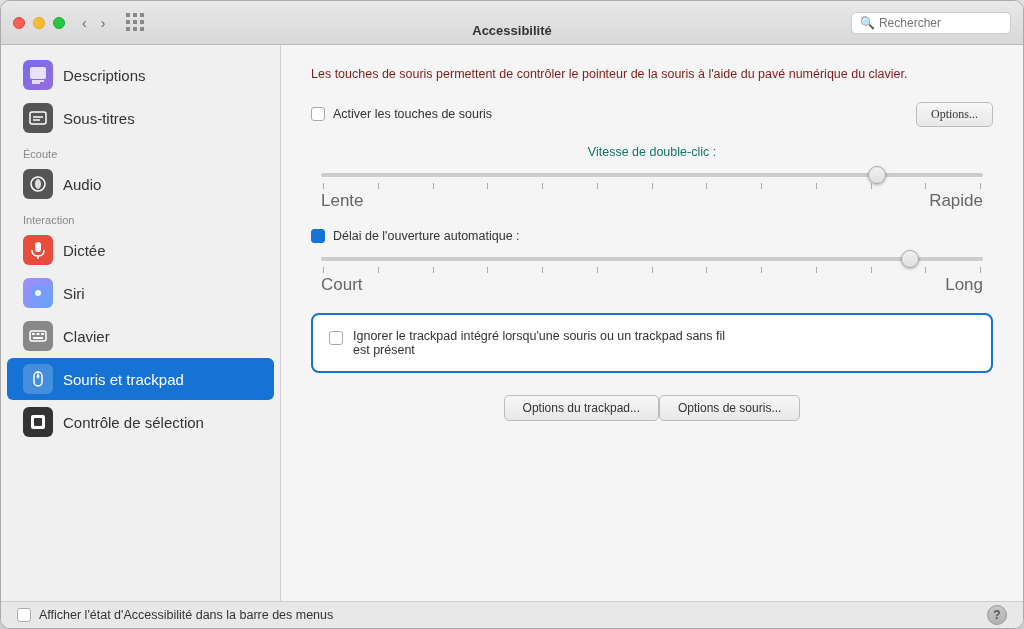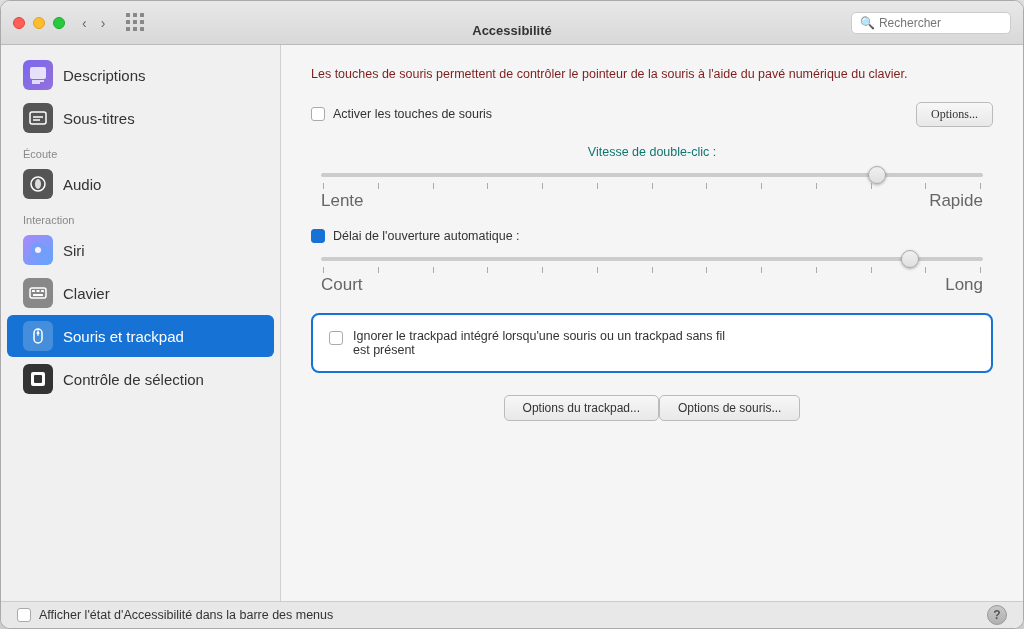--- a/index.html
+++ b/index.html
@@ -460,20 +460,30 @@
           <svg width="20" height="20" viewBox="0 0 20 20">
             <circle cx="10" cy="10" r="7" fill="none" stroke="white" stroke-width="1.5"></circle>
             <ellipse cx="10" cy="10" rx="3" ry="5" fill="white" opacity="0.8"></ellipse>
           </svg>
         </div>
         <span class="item-label">Audio</span>
       </div>
 
       <div class="section-label">Interaction</div>
 
+      <div class="sidebar-item">
+        <div class="sidebar-icon icon-dictee">
+          <svg width="20" height="20" viewBox="0 0 20 20">
+            <rect x="7" y="2" width="6" height="10" rx="3" fill="white"></rect>
+            <path d="M4 10 Q4 16 10 16 Q16 16 16 10" fill="none" stroke="white" stroke-width="1.5"></path>
+            <line x1="10" y1="16" x2="10" y2="19" stroke="white" stroke-width="1.5"></line>
+          </svg>
+        </div>
+        <span class="item-label">Dictée</span>
+      </div>
 
       <div class="sidebar-item">
         <div class="sidebar-icon icon-siri">
           <svg width="20" height="20" viewBox="0 0 20 20">
             <circle cx="10" cy="10" r="7" fill="url(#siriGrad)"></circle>
             <defs>
               <radialGradient id="siriGrad">
                 <stop offset="0%" stop-color="#a78bfa"></stop>
                 <stop offset="100%" stop-color="#60a5fa"></stop>
               </radialGradient>

